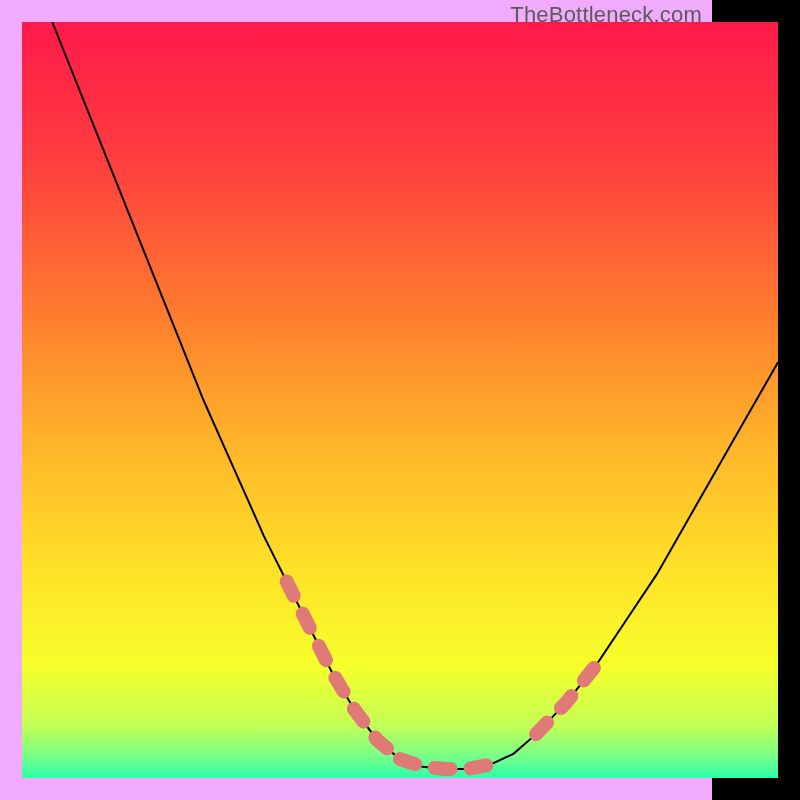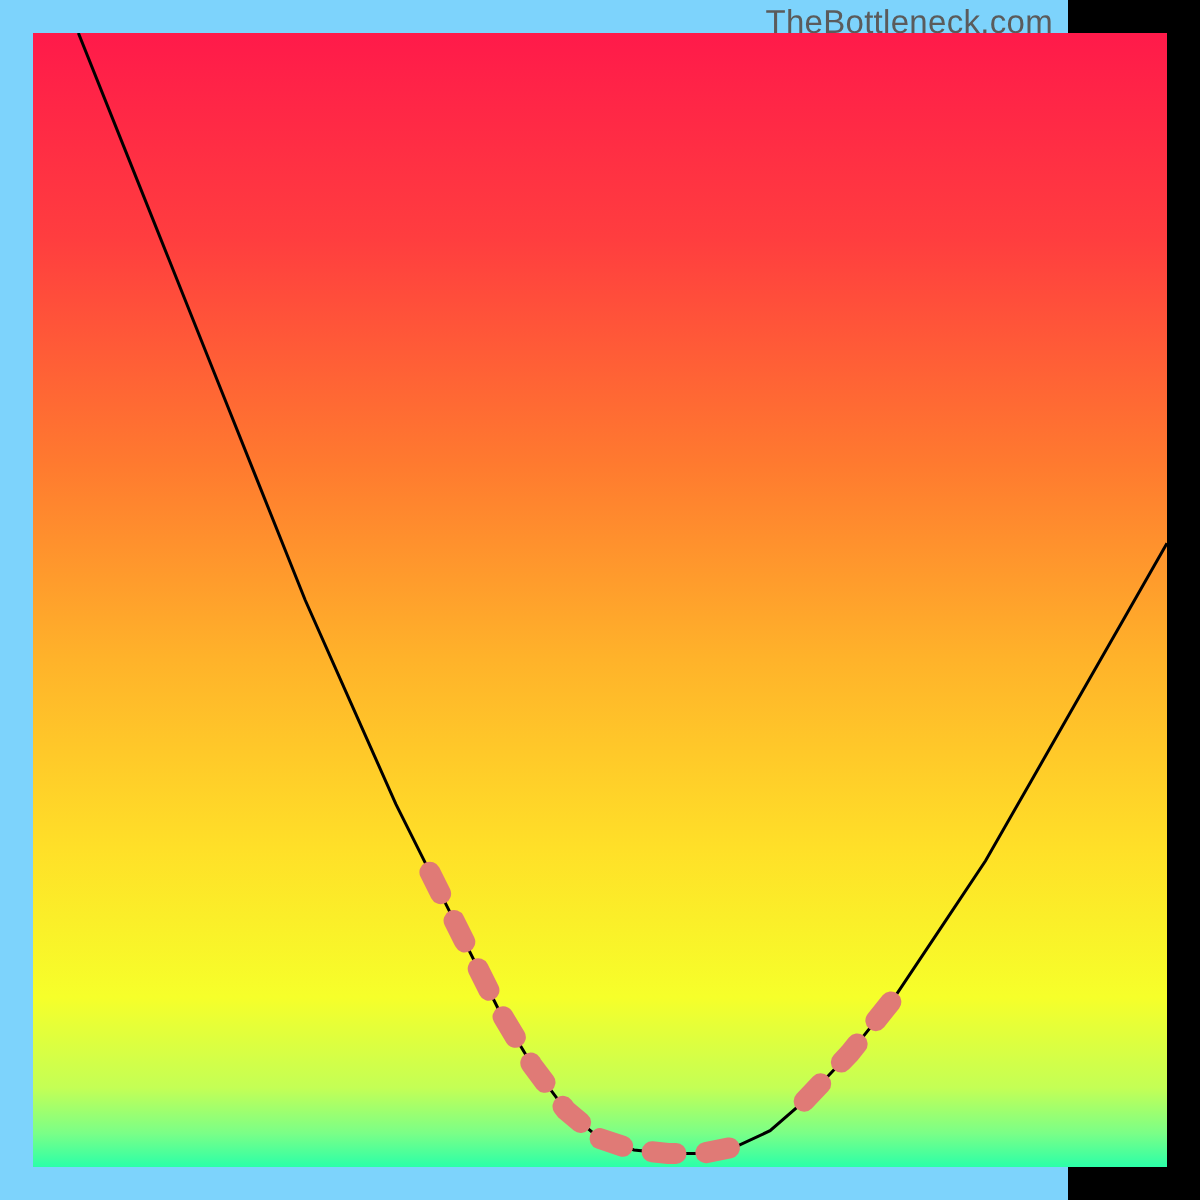--- a/index.html
+++ b/index.html
@@ -11,21 +11,21 @@
     overflow: hidden;
     position: relative;
     font-family: Arial, sans-serif;
   }
   .frame {
     position: absolute;
     top: 0;
     left: 0;
     width: 712px;
     height: 800px;
-    background: #7dd3fc;
+    background: #f0abfc;
   }
   .plot-area {
     position: absolute;
     top: 22px;
     left: 22px;
     width: 756px;
     height: 756px;
   }
   .watermark {
     position: absolute;

